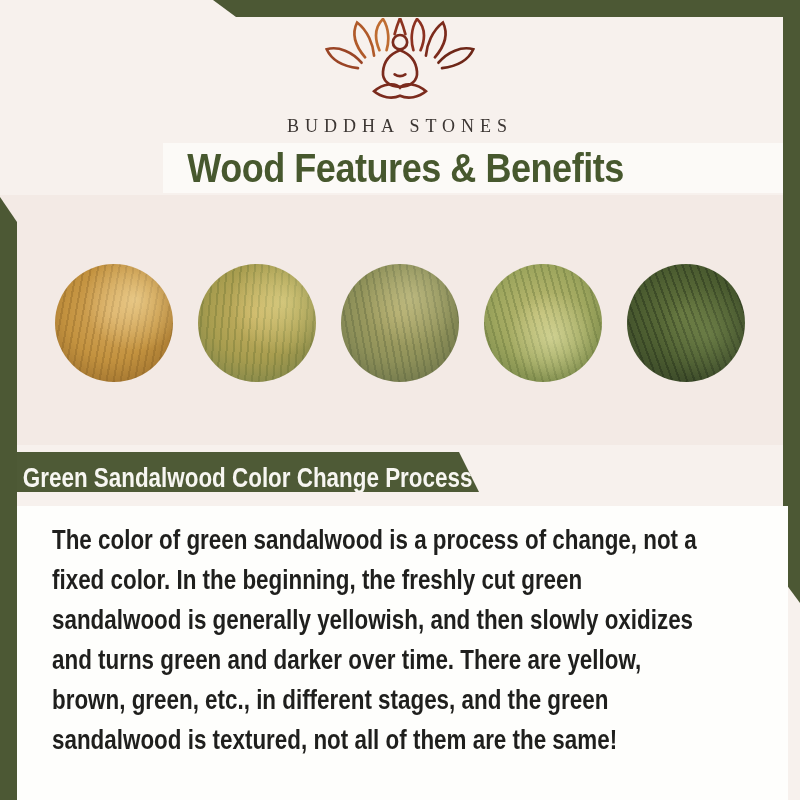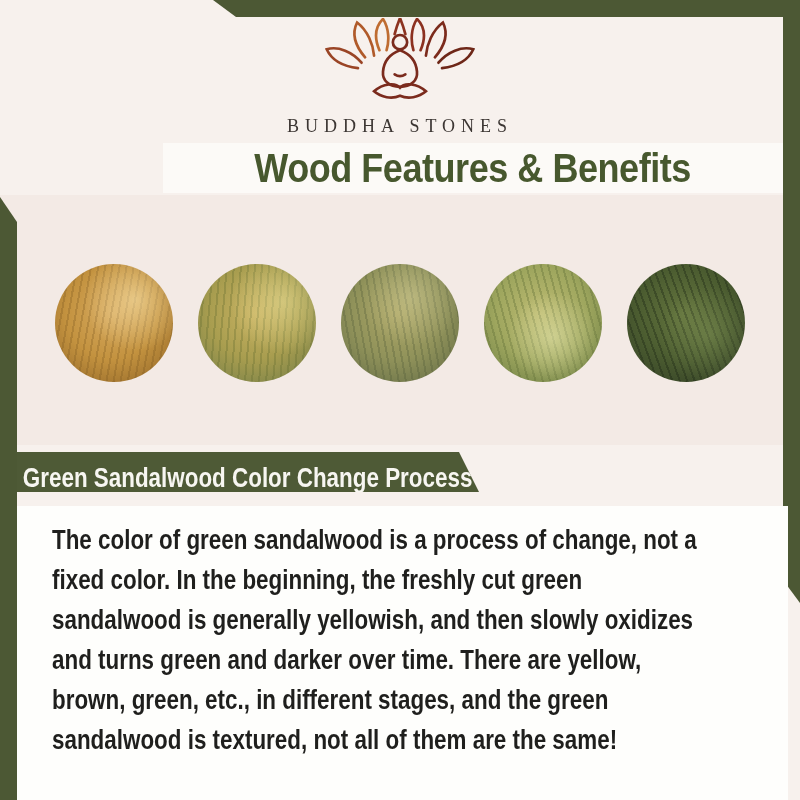--- a/index.html
+++ b/index.html
@@ -23,21 +23,21 @@
                    clip-path:polygon(0 0,17px 25px,17px 603px,0 603px); }
   .bottom-accent { left:0; top:783px; width:613px; height:17px;
                    clip-path:polygon(0 0,593px 0,613px 17px,0 17px); }
   
   .logo-wrap { position:absolute; left:0; top:18px; width:800px; text-align:center; }
   .logo-wrap svg { display:inline-block; }
   .brand-name { margin-top:1px; font-family:"Liberation Serif", serif; font-size:18px;
                 letter-spacing:6px; color:var(--brand-text,#3c3633); white-space:nowrap; }
   
   .title-strip { position:absolute; left:163px; top:143px; width:620px; height:50px;
-                 background:var(--bg-strip,#fcfaf7); display:flex; align-items:center; justify-content:center; }
+                 background:var(--bg-strip,#fcfaf7); display:flex; align-items:center; justify-content:flex-start; }
   .page-title { font-size:40px; font-weight:bold; color:var(--title-green,#47582e);
                 transform:scaleX(.9); white-space:nowrap; letter-spacing:-0.5px; }
   
   .beads-row { position:absolute; left:55px; top:264px; width:690px; display:flex; gap:25px; }
   .bead { width:118px; height:118px; border-radius:50%; }
   
   .banner { position:absolute; left:17px; top:452px; width:462px; height:52px;
             background:var(--banner-green,#4e5a36);
             clip-path:polygon(0 0,442px 0,462px 40px,0 40px);
             display:flex; align-items:center; }

